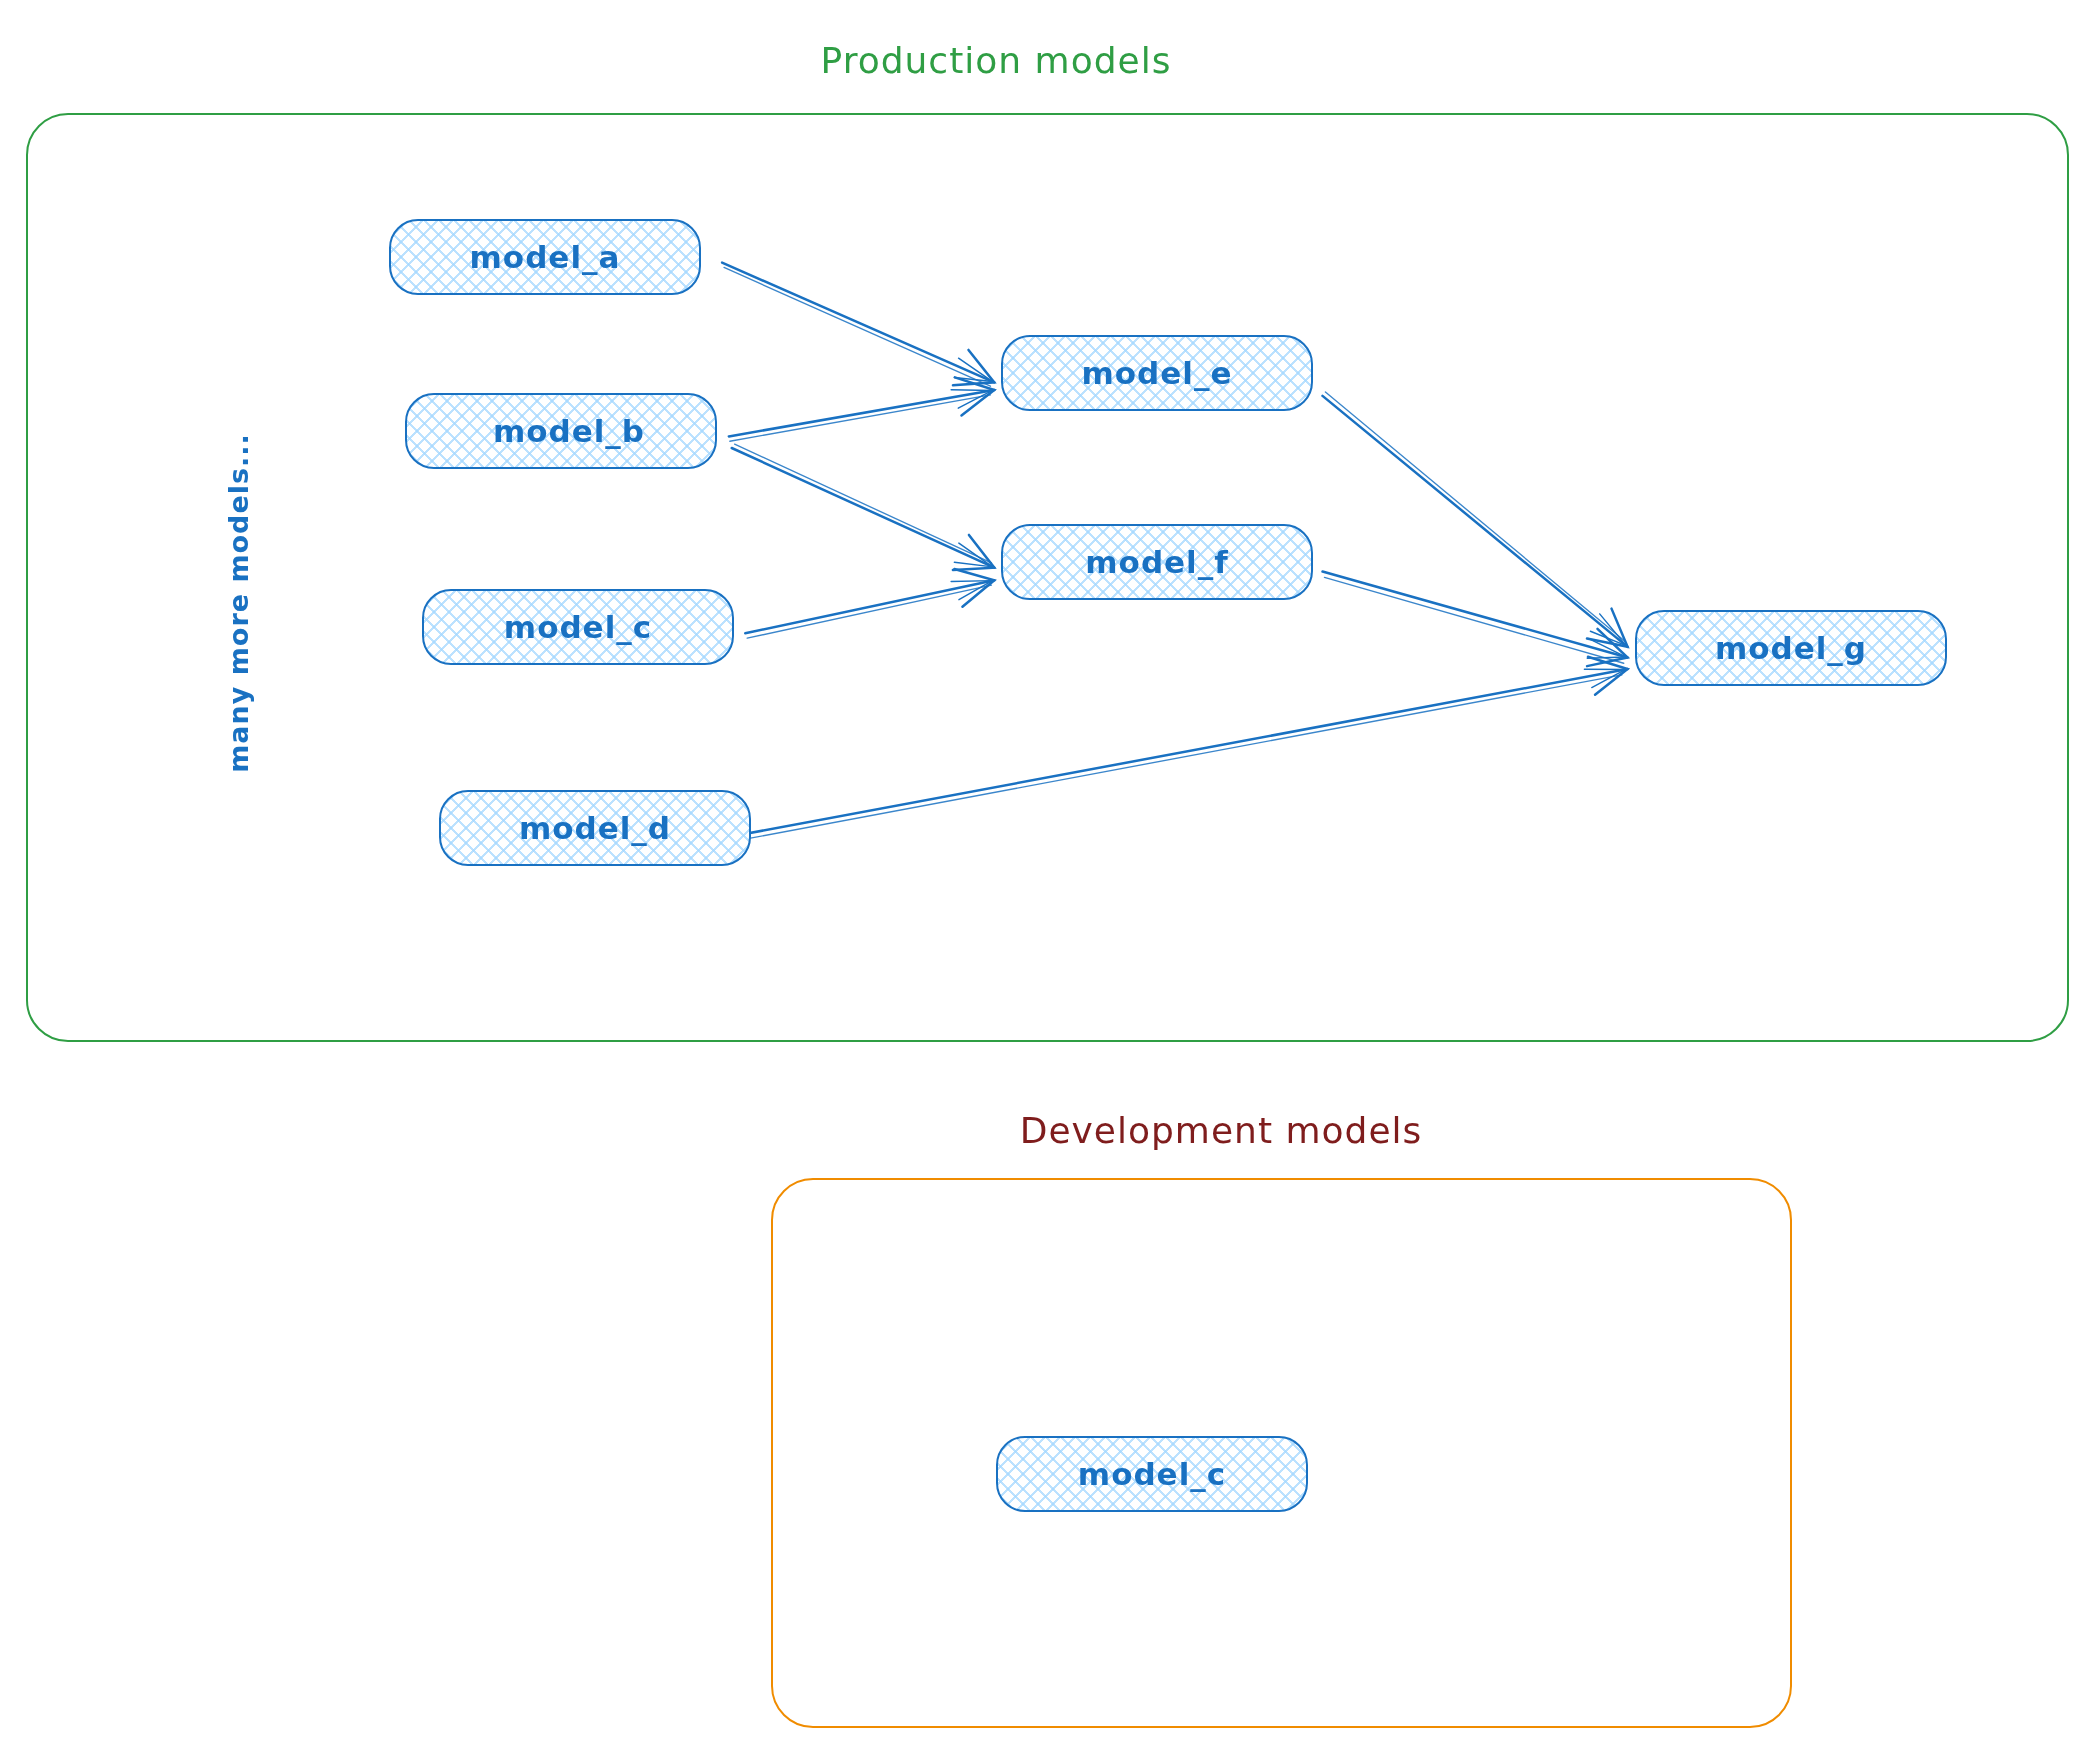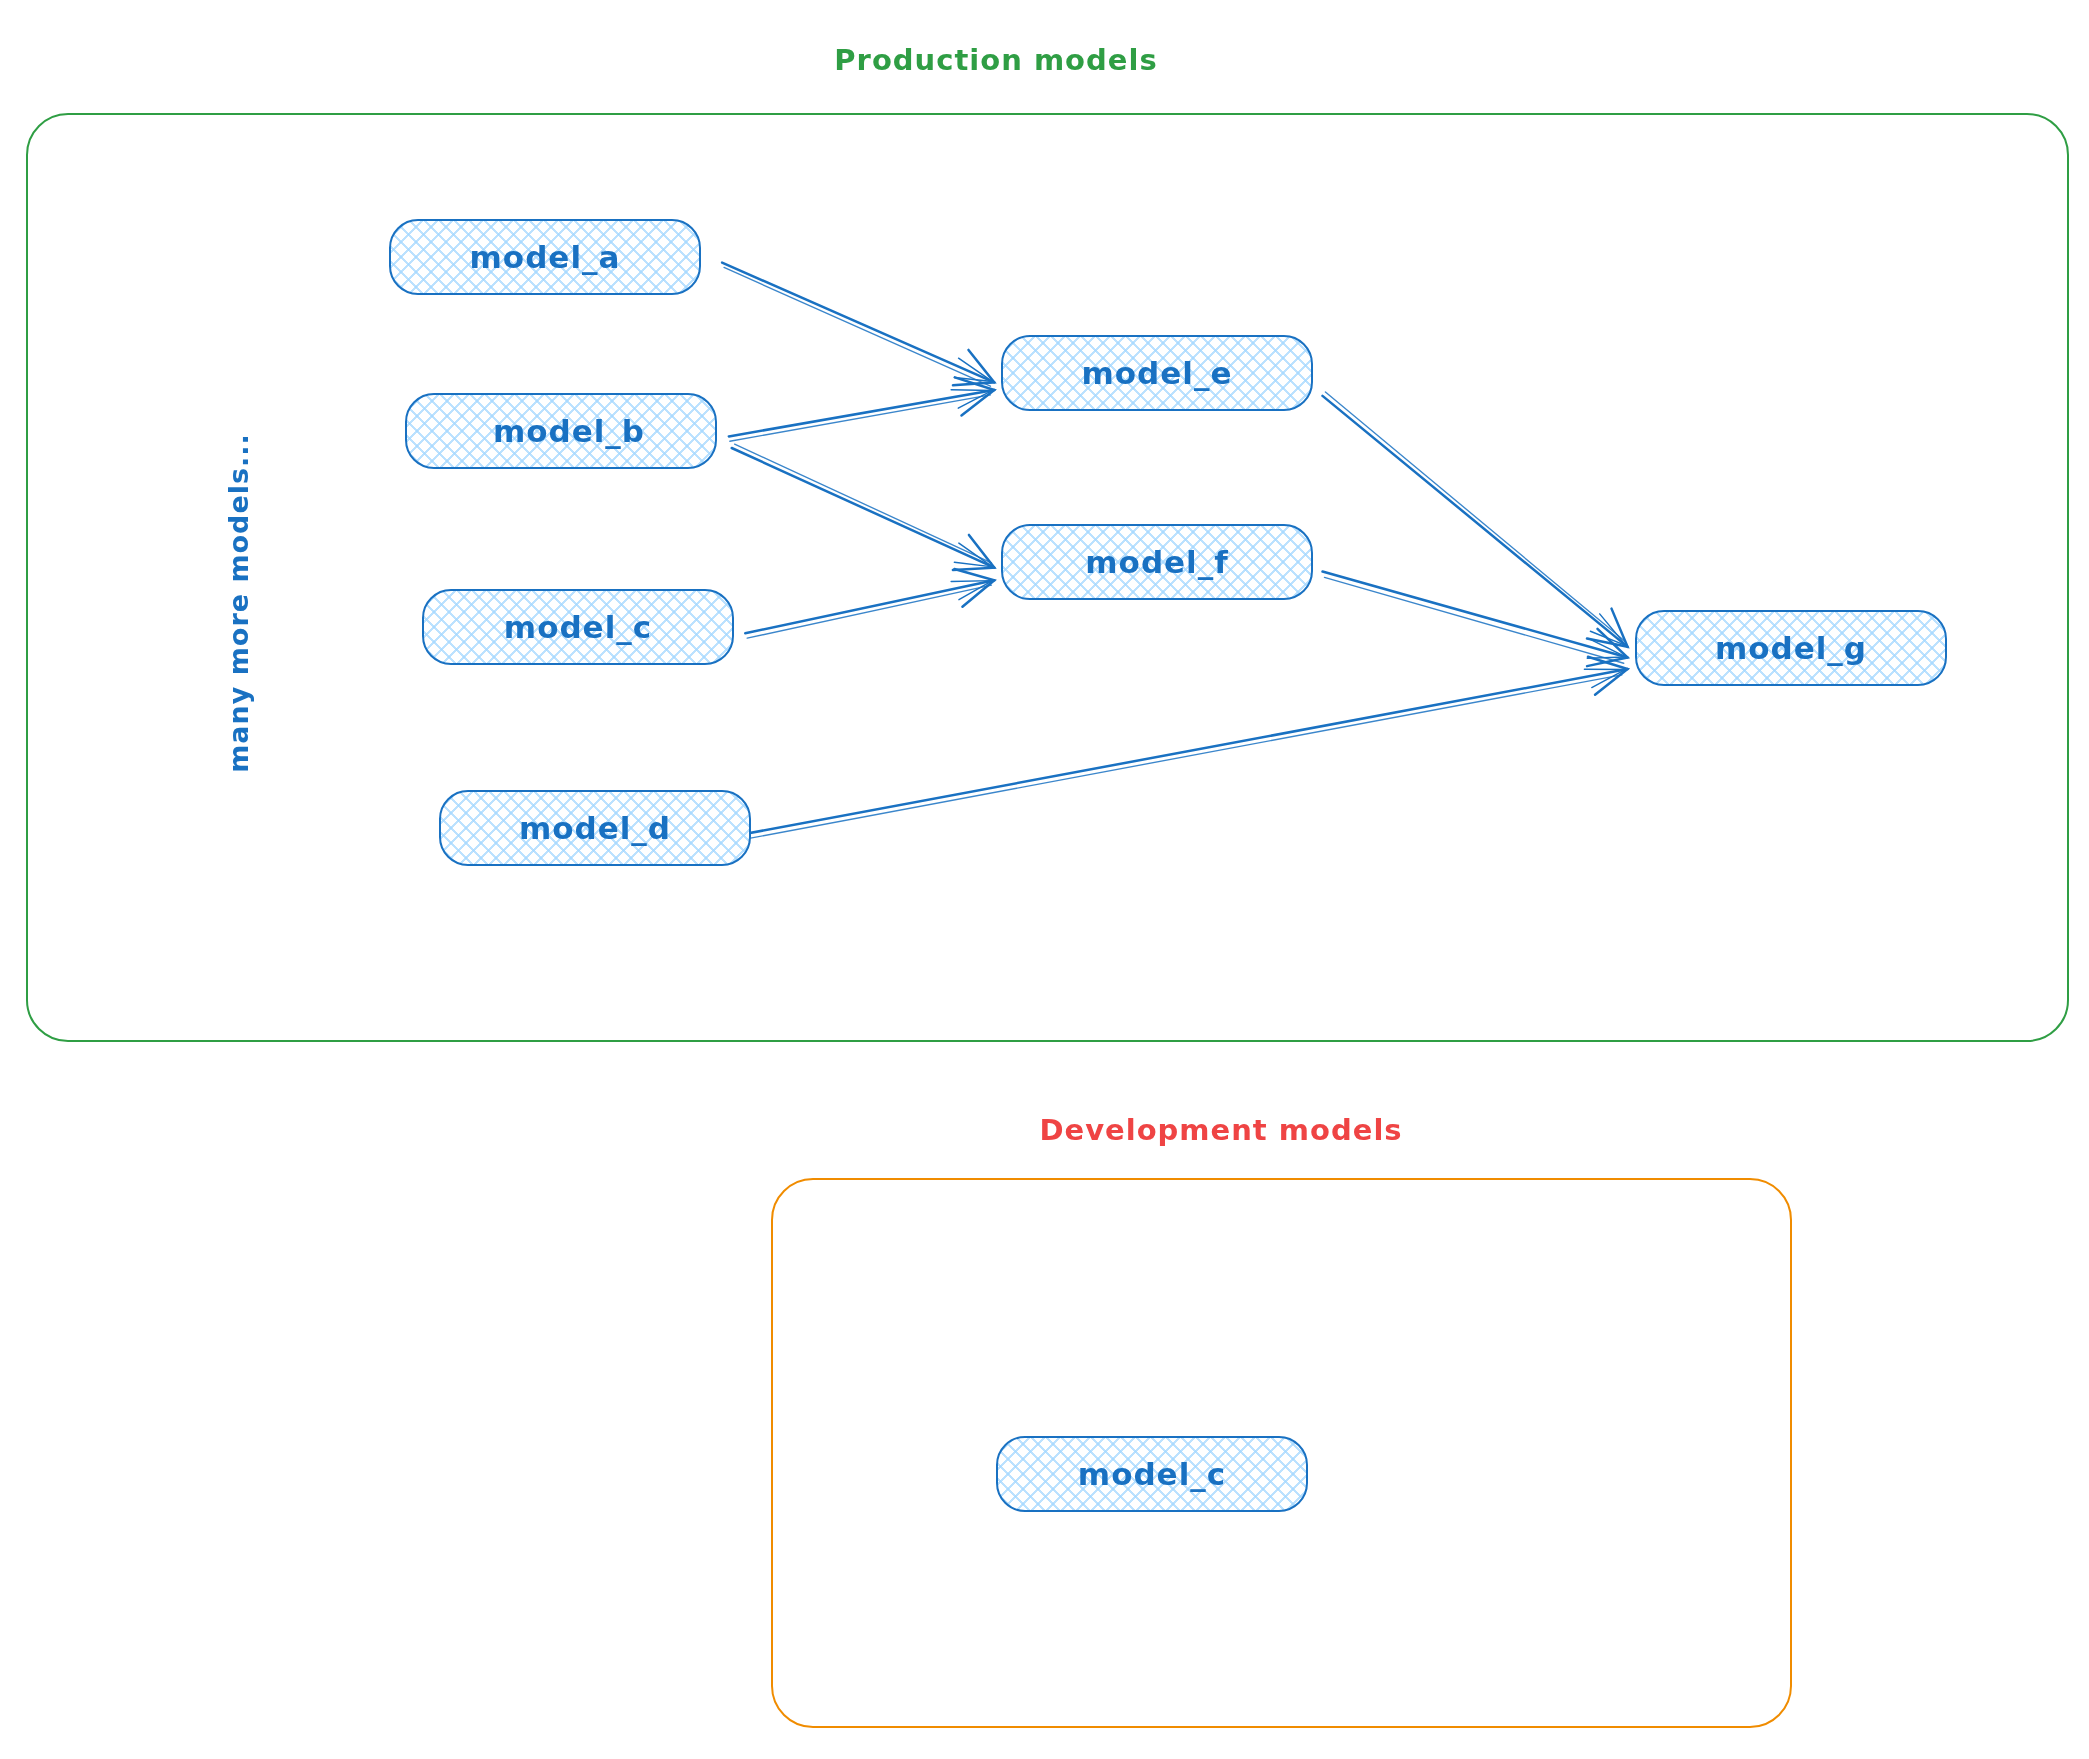--- a/index.html
+++ b/index.html
@@ -26,27 +26,27 @@
     border: 2.9px solid #2f9e44;
   }
   .group-box.development {
     left: 771px; top: 1178px;
     width: 1017px; height: 546px;
     border: 2.9px solid #f08c00;
   }
   .group-title {
     position: absolute;
     transform: translate(-50%, -50%);
-    font-size: 29px;
-    font-weight: 700;
+    font-size: 36px;
+    font-weight: 400;
     letter-spacing: 1px;
     white-space: nowrap;
   }
   .group-title.production { left: 996px; top: 60px; color: #2f9e44; }
-  .group-title.development { left: 1221px; top: 1130px; color: #ef4444; }
+  .group-title.development { left: 1221px; top: 1130px; color: #7f1d1d; }
 
   .node {
     position: absolute;
     width: 312px;
     height: 76px;
     border: 2.9px solid #1971c2;
     border-radius: 29px;
     box-sizing: border-box;
     display: flex;
     align-items: center;

